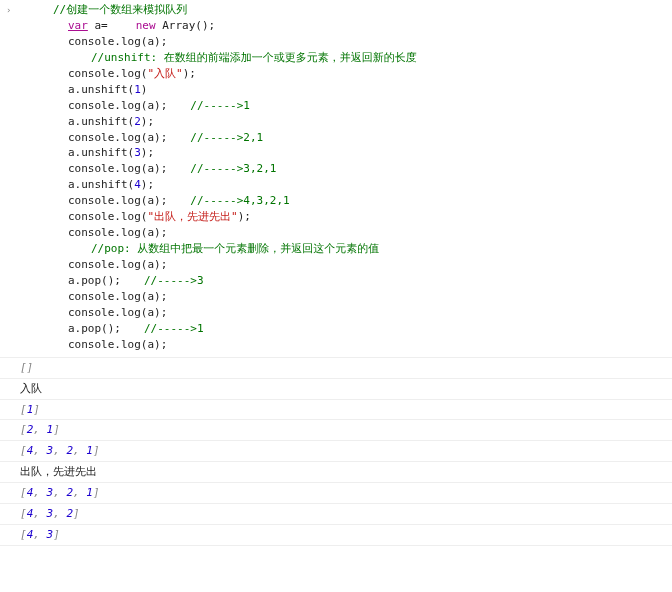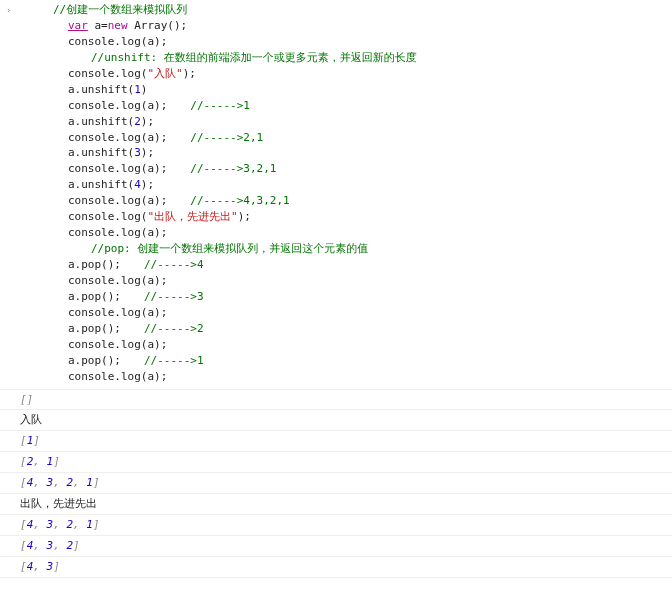--- a/index.html
+++ b/index.html
@@ -23,21 +23,21 @@
     font-size: 9px;
     user-select: none;
   }
   .code-line {
     white-space: pre;
     padding-left: 10px;
   }
   .indent1 { padding-left: 10px; }
   .indent2 { padding-left: 48px; }
   .kw { color: #aa0d91; text-decoration: underline; }
-  .new { color: #aa0d91; }
+  .new { color: #aa0d91; margin-left: 28px; }
   .comment { color: #007400; margin-left: 23px; }
   .string { color: #c41a16; }
   .num { color: #1c00cf; }
   .out-block {
     border-top: none;
   }
   .out-line {
     padding: 2px 0 2px 20px;
     border-bottom: 1px solid #eee;
     font-style: italic;
@@ -64,26 +64,24 @@
   <div class="code-line indent2"><span>a.unshift(</span><span class="num">1</span><span>)</span></div>
   <div class="code-line indent2"><span>console.log(a);</span><span class="comment">//-----&gt;1</span></div>
   <div class="code-line indent2"><span>a.unshift(</span><span class="num">2</span><span>);</span></div>
   <div class="code-line indent2"><span>console.log(a);</span><span class="comment">//-----&gt;2,1</span></div>
   <div class="code-line indent2"><span>a.unshift(</span><span class="num">3</span><span>);</span></div>
   <div class="code-line indent2"><span>console.log(a);</span><span class="comment">//-----&gt;3,2,1</span></div>
   <div class="code-line indent2"><span>a.unshift(</span><span class="num">4</span><span>);</span></div>
   <div class="code-line indent2"><span>console.log(a);</span><span class="comment">//-----&gt;4,3,2,1</span></div>
   <div class="code-line indent2"><span>console.log(</span><span class="string">"出队，先进先出"</span><span>);</span></div>
   <div class="code-line indent2"><span>console.log(a);</span></div>
-  <div class="code-line indent2"><span class="comment">//pop: 创建一个数组来模拟队列，并返回这个元素的值</span></div>
-  <div class="code-line indent2"><span>a.pop();</span><span class="comment">//-----&gt;4</span></div>
+  <div class="code-line indent2"><span class="comment">//pop: 从数组中把最一个元素删除，并返回这个元素的值</span></div>
   <div class="code-line indent2"><span>console.log(a);</span></div>
   <div class="code-line indent2"><span>a.pop();</span><span class="comment">//-----&gt;3</span></div>
   <div class="code-line indent2"><span>console.log(a);</span></div>
-  <div class="code-line indent2"><span>a.pop();</span><span class="comment">//-----&gt;2</span></div>
   <div class="code-line indent2"><span>console.log(a);</span></div>
   <div class="code-line indent2"><span>a.pop();</span><span class="comment">//-----&gt;1</span></div>
   <div class="code-line indent2"><span>console.log(a);</span></div>
 </div>
 
 <div class="out-block">
   <div class="out-line"><span class="bracket">[]</span></div>
   <div class="out-line"><span class="plain">入队</span></div>
   <div class="out-line"><span class="bracket">[</span><span class="arrnum">1</span><span class="bracket">]</span></div>
   <div class="out-line"><span class="bracket">[</span><span class="arrnum">2</span><span class="bracket">, </span><span class="arrnum">1</span><span class="bracket">]</span></div>

